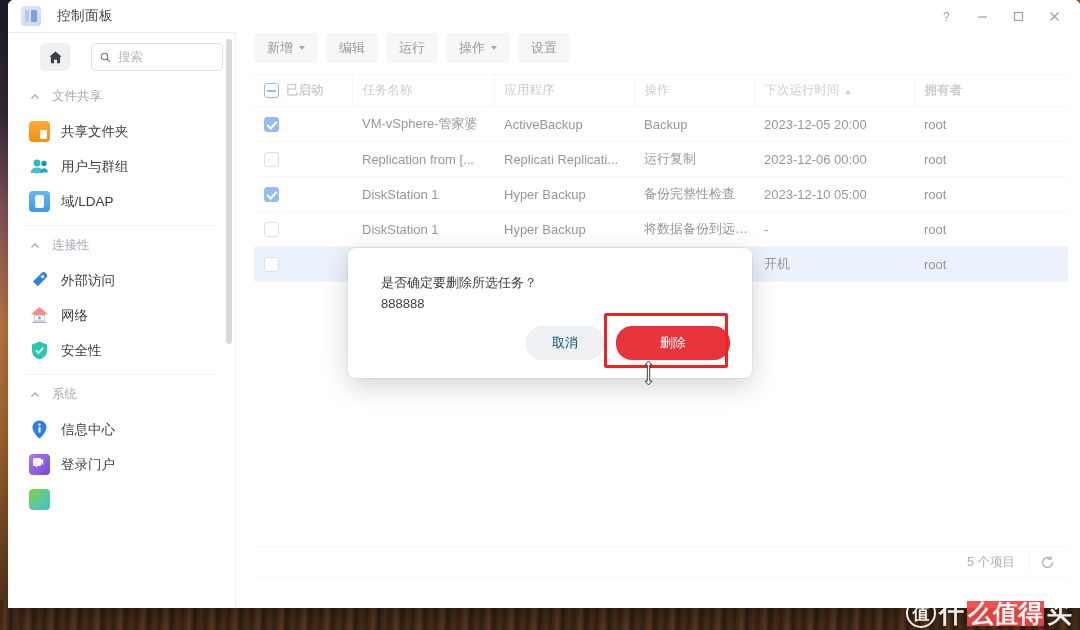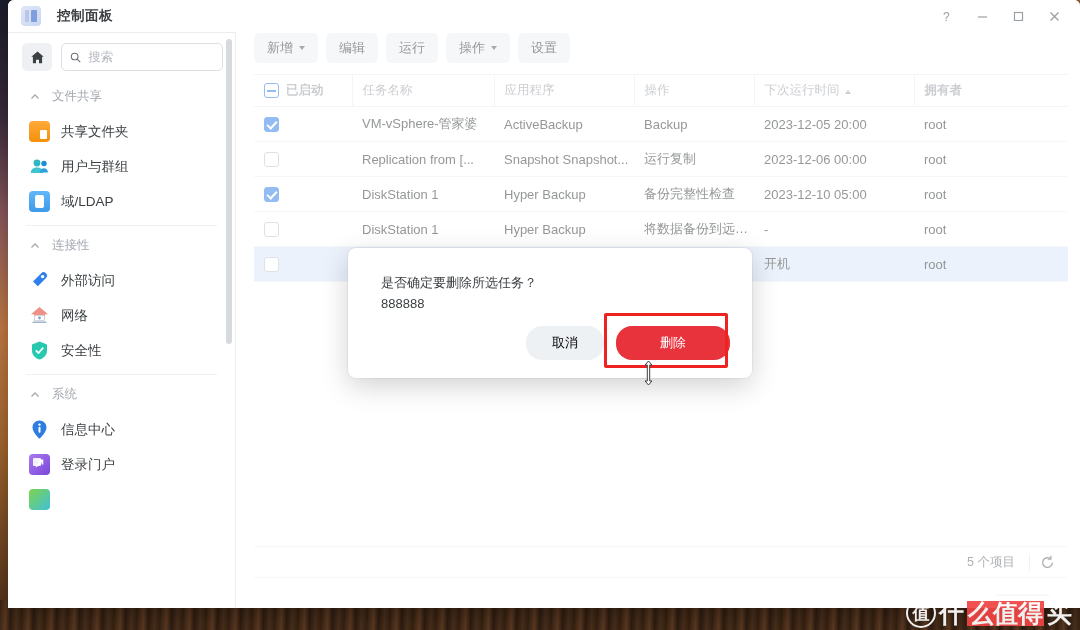--- a/index.html
+++ b/index.html
@@ -46,40 +46,40 @@
   }
   .app-icon::before {
     content: ""; position: absolute; left: 4px; top: 4px;
     width: 4px; height: 12px; border-radius: 1px; background: #b9c6e4;
   }
   .app-icon::after {
     content: ""; position: absolute; left: 10px; top: 4px;
     width: 6px; height: 12px; border-radius: 1px; background: #7e9ee0;
   }
   .app-title {
-    margin-left: 16px; font-size: 13.5px; color: #3c4043; letter-spacing: .5px; font-weight: bold;
+    margin-left: 16px; font-size: 13.5px; color: #3c4043; letter-spacing: .5px;
   }
   .win-ctrls {
     margin-left: auto; display: flex; align-items: center; gap: 0px; padding-right: 8px;
   }
   .win-btn {
     width: 36px; height: 32px; display: flex; align-items: center; justify-content: center;
     color: #9aa0a6; font-size: 14px;
   }
   .win-btn svg { display: block; }
 
   
   .sidebar {
     position: absolute; left: 0; top: 33px; width: 228px; height: 575px;
     background: #ffffff;
     border-right: 1px solid #eceef0;
     overflow: hidden;
   }
   .search-row {
-    display: flex; align-items: center; padding: 10px 12px 8px 14px; gap: 9px;
+    display: flex; align-items: center; padding: 10px 12px 8px 14px; gap: 21px; margin-left: 18px;
   }
   .home-btn {
     width: 30px; height: 28px; border-radius: 5px; background: #eef0f3;
     display: flex; align-items: center; justify-content: center; flex: none;
   }
   .search-box {
     flex: 1; height: 28px; border: 1px solid #dcdfe3; border-radius: 5px;
     display: flex; align-items: center; padding: 0 8px; gap: 7px; background: #fff;
   }
   .search-box input {
@@ -208,21 +208,21 @@
     position: absolute; left: 340px; top: 248px; width: 404px; height: 130px;
     background: #ffffff; border-radius: 8px;
     box-shadow: 0 8px 28px rgba(0,0,0,.18), 0 0 0 1px rgba(0,0,0,.04);
   }
   .modal-q { position: absolute; left: 33px; top: 26px; font-size: 13px; color: #3c4043; }
   .modal-name { position: absolute; left: 33px; top: 48px; font-size: 13px; color: #3c4043; }
   .modal-btns {
     position: absolute; right: 22px; bottom: 18px; display: flex; align-items: center; gap: 12px;
   }
   .btn-cancel {
-    background: #eef1f4; border: none; border-radius: 16px; font-size: 13px; color: #000000;
+    background: #eef1f4; border: none; border-radius: 16px; font-size: 13px; color: #0c4a6e;
     padding: 8px 26px; font-family: "Liberation Sans", sans-serif; text-align: center;
   }
   .btn-delete {
     background: #e8323c; border: none; border-radius: 16px; font-size: 13px; color: #fff;
     padding: 8px 44px; font-family: "Liberation Sans", sans-serif;
   }
   .highlight-box {
     position: absolute; left: 596px; top: 313px; width: 124px; height: 55px;
     border: 3px solid #ef2222; border-radius: 2px; pointer-events: none;
   }
@@ -454,21 +454,21 @@
             <td><span class="cb checked"></span></td>
             <td>VM-vSphere-管家婆</td>
             <td>ActiveBackup</td>
             <td>Backup</td>
             <td>2023-12-05 20:00</td>
             <td>root</td>
           </tr>
           <tr>
             <td><span class="cb"></span></td>
             <td>Replication from [...</td>
-            <td>Snapshot Snapshot...</td>
+            <td>Replicati Replicati...</td>
             <td>运行复制</td>
             <td>2023-12-06 00:00</td>
             <td>root</td>
           </tr>
           <tr>
             <td><span class="cb checked"></span></td>
             <td>DiskStation 1</td>
             <td>Hyper Backup</td>
             <td>备份完整性检查</td>
             <td>2023-12-10 05:00</td>

